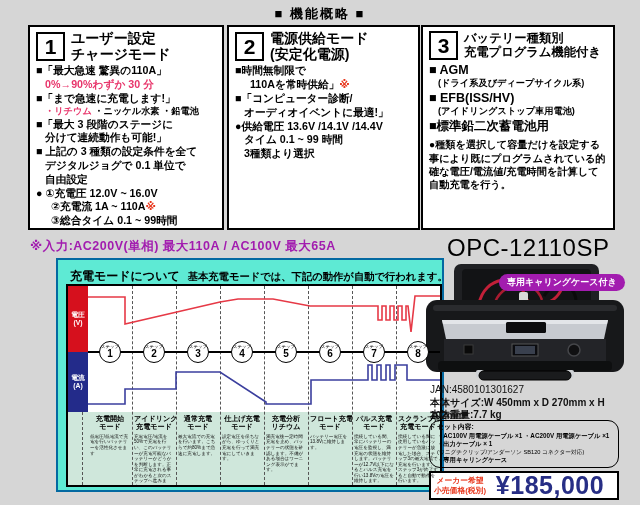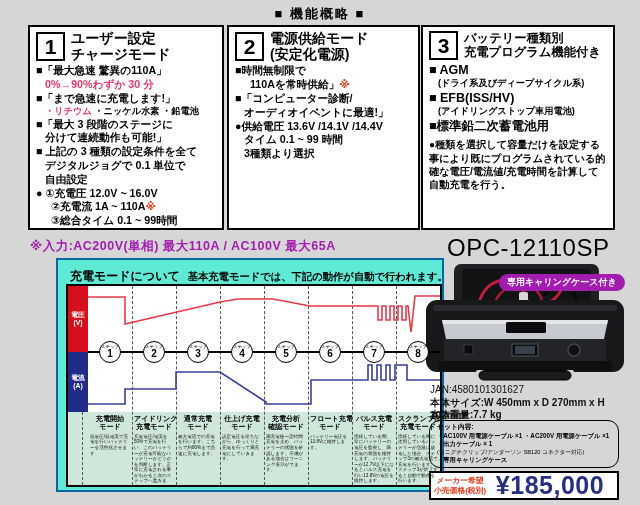--- a/index.html
+++ b/index.html
@@ -241,21 +241,21 @@
         <div class="mode-col">
           <div class="mode-name">
               <div>仕上げ充電</div>
               <div>モード</div>
             </div>
           <div class="mode-desc">設定電圧を保ちながら、ゆっくりと充電を行って満充電にしていきます。</div>
         </div>
         <div class="mode-col">
           <div class="mode-name">
               <div>充電分析</div>
-              <div>確認モード</div>
+              <div>リチウム</div>
             </div>
           <div class="mode-desc">満充電後一定時間充電を止め、バッテリーの状態を確認します。不備がある場合はワーニング表示がでます。</div>
         </div>
         <div class="mode-col">
           <div class="mode-name">
               <div>フロート充電</div>
               <div>モード</div>
             </div>
           <div class="mode-desc">バッテリー電圧を13.8Vに維持します。</div>
         </div>

